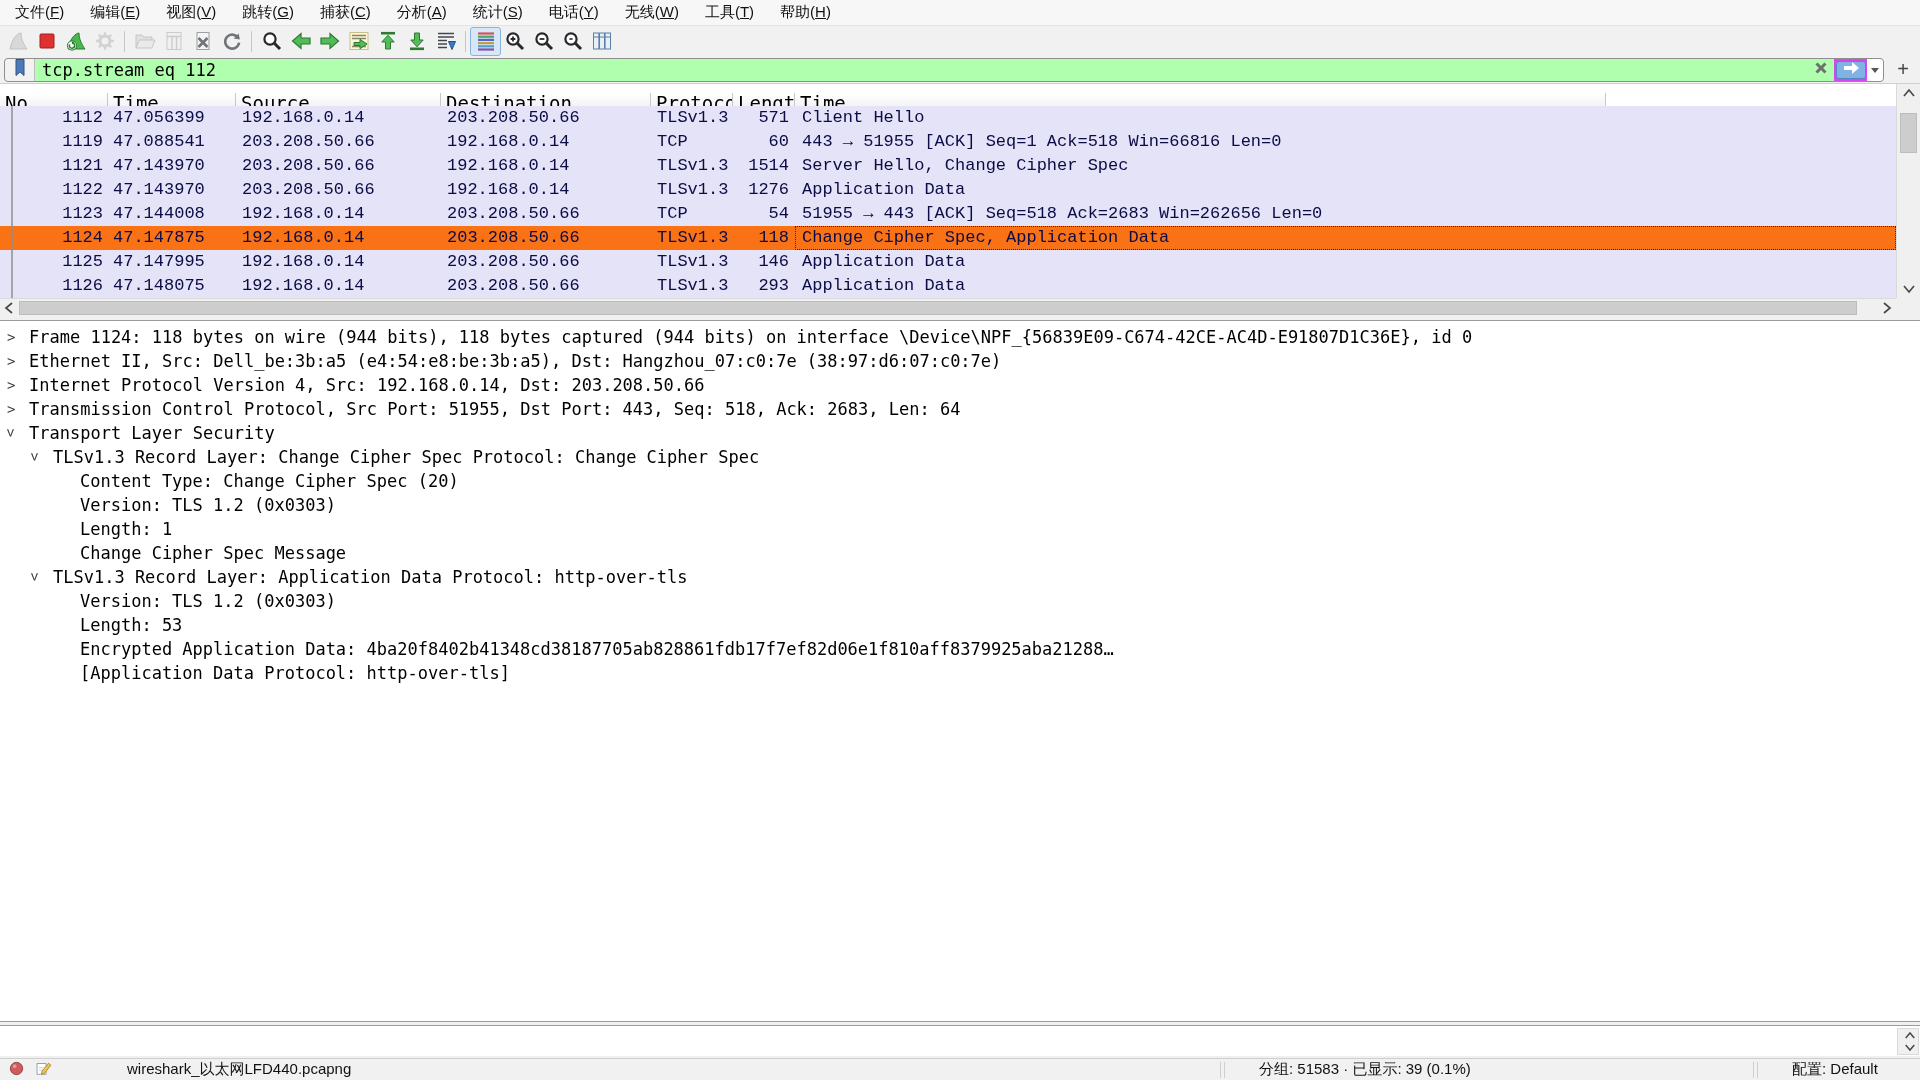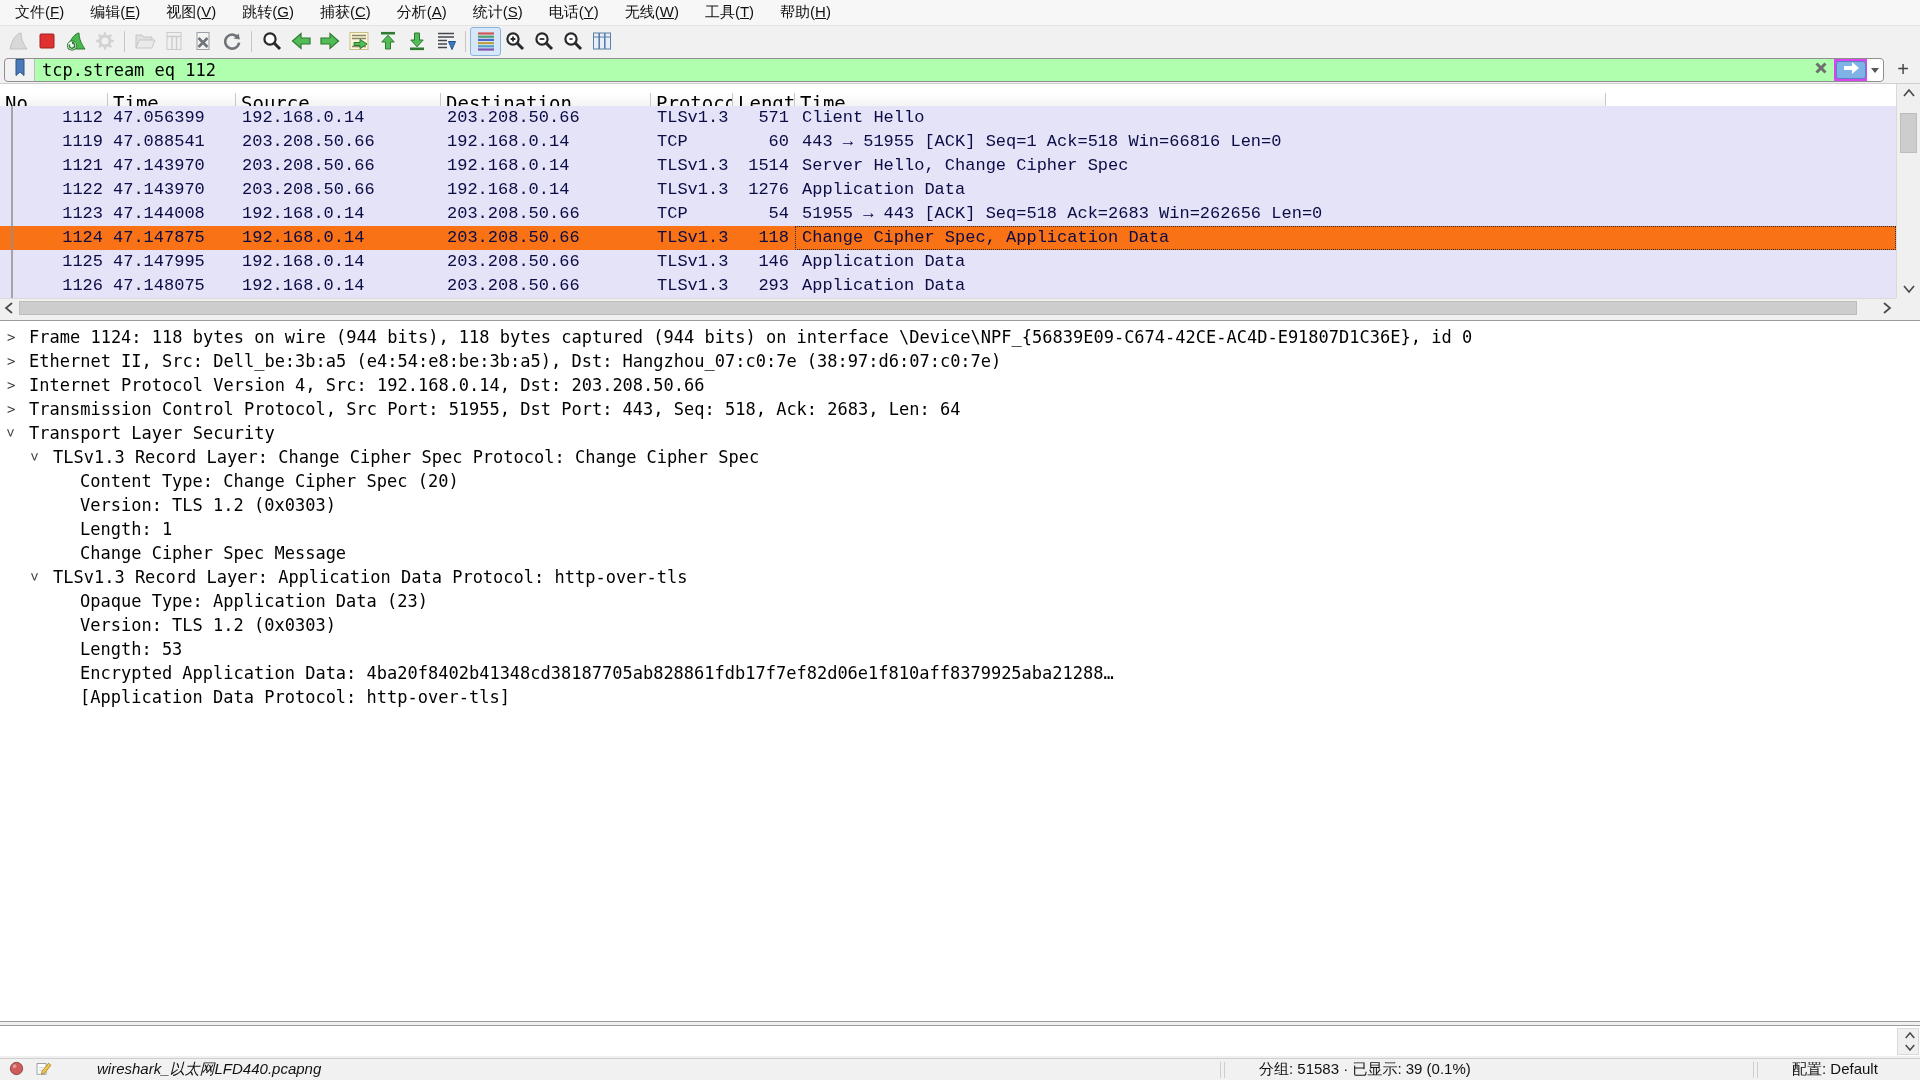--- a/index.html
+++ b/index.html
@@ -79,21 +79,21 @@
              border-top:1px solid #9b9b9b; font-family:"DejaVu Sans Mono",monospace; font-size:17px;
              line-height:30px; white-space:pre; }
   .hex-offset { position:absolute; left:12px; color:#8b8b8b; }
   .hexscroll { position:absolute; right:1px; top:2px; width:22px; height:27px; background:#f0f0f0; border:1px solid #dadada; }
   .hexscroll .sb-btn { height:13px; }
 
   
   .statusbar { position:absolute; top:1058px; left:0; width:1920px; height:22px; background:#f1f1f1;
                border-top:1px solid #cfcfcf; display:flex; align-items:center; font-size:15px; color:#111; }
   .sb-left { display:flex; align-items:center; gap:10px; padding-left:8px; flex:1; }
-  .sb-file { margin-left:34px;font-style:italic; }
+  .sb-file { margin-left:64px; }
   .sb-sep { width:5px; height:16px; border-left:1px solid #cfcfcf; border-right:1px solid #cfcfcf; margin:0 10px; }
   .sb-right { display:flex; align-items:center; padding-right:8px;gap:24px; }
   .sb-packets { width:460px; }
   .sb-profile { width:120px; }
 </style>
 </head>
 <body>
 
 <div id="app">
 
@@ -392,21 +392,20 @@
       <div class="dline" style="padding-left: 29px;"><span class="dexp" style="left: 7px;">&gt;</span><span>Ethernet II, Src: Dell_be:3b:a5 (e4:54:e8:be:3b:a5), Dst: Hangzhou_07:c0:7e (38:97:d6:07:c0:7e)</span></div>
       <div class="dline" style="padding-left: 29px;"><span class="dexp" style="left: 7px;">&gt;</span><span>Internet Protocol Version 4, Src: 192.168.0.14, Dst: 203.208.50.66</span></div>
       <div class="dline" style="padding-left: 29px;"><span class="dexp" style="left: 7px;">&gt;</span><span>Transmission Control Protocol, Src Port: 51955, Dst Port: 443, Seq: 518, Ack: 2683, Len: 64</span></div>
       <div class="dline" style="padding-left: 29px;"><span class="dexp open" style="left: 7px;">&gt;</span><span>Transport Layer Security</span></div>
       <div class="dline" style="padding-left: 53px;"><span class="dexp open" style="left: 31px;">&gt;</span><span>TLSv1.3 Record Layer: Change Cipher Spec Protocol: Change Cipher Spec</span></div>
       <div class="dline" style="padding-left: 80px;"><span>Content Type: Change Cipher Spec (20)</span></div>
       <div class="dline" style="padding-left: 80px;"><span>Version: TLS 1.2 (0x0303)</span></div>
       <div class="dline" style="padding-left: 80px;"><span>Length: 1</span></div>
       <div class="dline" style="padding-left: 80px;"><span>Change Cipher Spec Message</span></div>
       <div class="dline" style="padding-left: 53px;"><span class="dexp open" style="left: 31px;">&gt;</span><span>TLSv1.3 Record Layer: Application Data Protocol: http-over-tls</span></div>
-      <div class="dline" style="padding-left: 80px;"><span>Opaque Type: Application Data (23)</span></div>
       <div class="dline" style="padding-left: 80px;"><span>Version: TLS 1.2 (0x0303)</span></div>
       <div class="dline" style="padding-left: 80px;"><span>Length: 53</span></div>
       <div class="dline" style="padding-left: 80px;"><span>Encrypted Application Data: 4ba20f8402b41348cd38187705ab828861fdb17f7ef82d06e1f810aff8379925aba21288…</span></div>
       <div class="dline" style="padding-left: 80px;"><span>[Application Data Protocol: http-over-tls]</span></div>
     </div>
 
   <div class="hexpane">
     <span class="hex-offset">0000</span>
     
     

